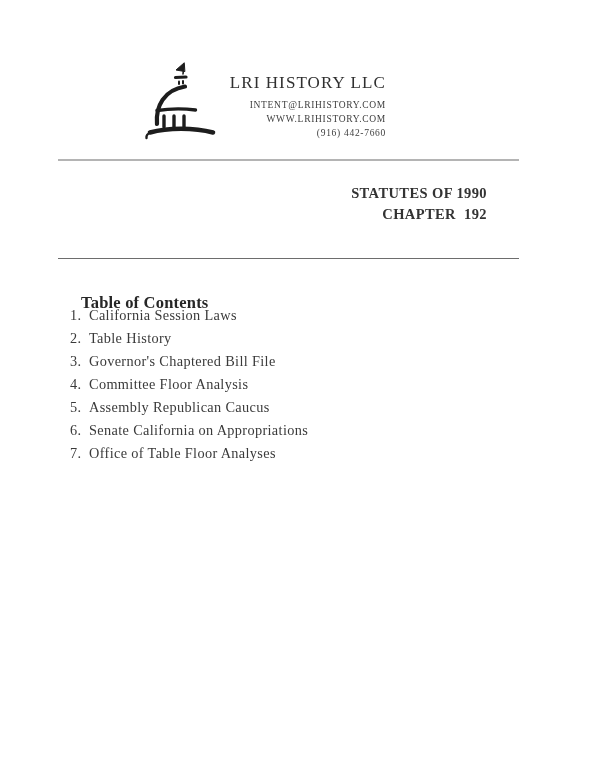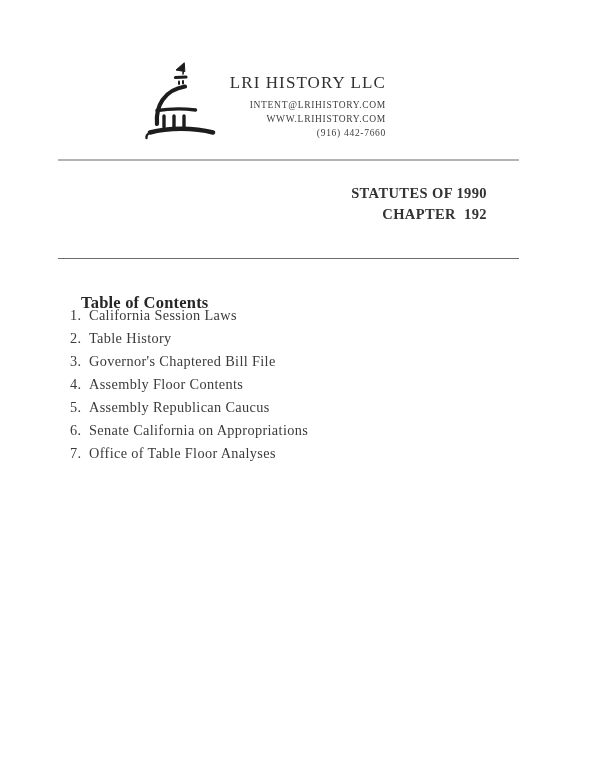--- a/index.html
+++ b/index.html
@@ -167,21 +167,21 @@
     <div class="toc-item">
       <span class="toc-num">2.</span>
       <span class="toc-label">Table History</span>
     </div>
     <div class="toc-item">
       <span class="toc-num">3.</span>
       <span class="toc-label">Governor's Chaptered Bill File</span>
     </div>
     <div class="toc-item">
       <span class="toc-num">4.</span>
-      <span class="toc-label">Assembly Floor Contents</span>
+      <span class="toc-label">Committee Floor Analysis</span>
     </div>
     <div class="toc-item">
       <span class="toc-num">5.</span>
       <span class="toc-label">Assembly Republican Caucus</span>
     </div>
     <div class="toc-item">
       <span class="toc-num">6.</span>
       <span class="toc-label">Senate California on Appropriations</span>
     </div>
     <div class="toc-item">

